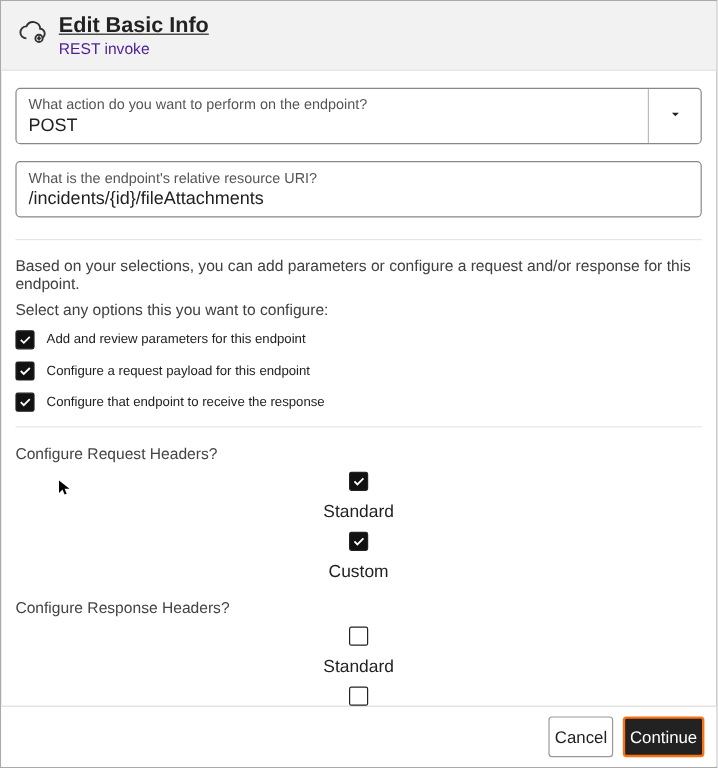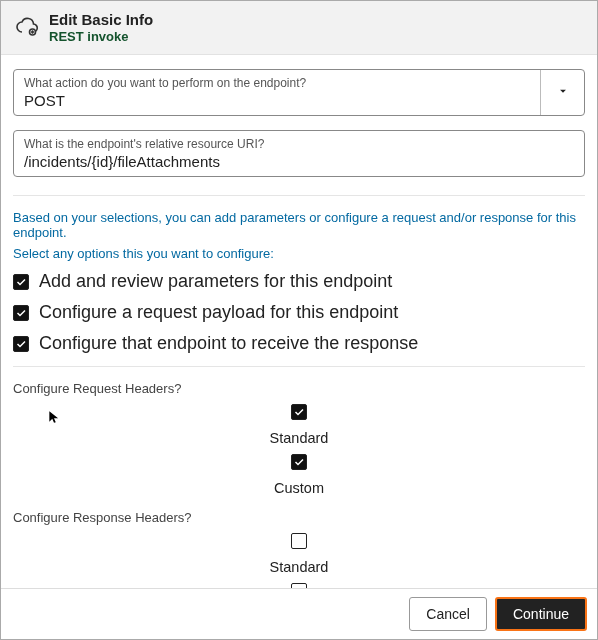--- a/index.html
+++ b/index.html
@@ -1,45 +1,45 @@
 <!DOCTYPE html>
 <html><head>
 <meta charset="utf-8">
 <style>
   * { box-sizing: border-box; margin: 0; padding: 0; }
   html, body { width: 598px; height: 640px; font-family: Arial, Helvetica, sans-serif; background: #fff; }
   .dialog { width: 598px; height: 640px; border: 1px solid #aaa; display: flex; flex-direction: column; }
   .header { background: #f2f2f2; padding: 10px 14px 10px 14px; display: flex; align-items: flex-start; gap: 10px; border-bottom: 1px solid #e2e2e2; }
   .header-icon { width: 24px; height: 24px; margin-top: 4px; flex-shrink: 0; }
-  .header-text h1 { font-size: 15px; font-weight: 700; color: #222; }
-  .header-text .sub { font-size: 13px; color: #14532d; margin-top: 1px; font-weight: bold; }
+  .header-text h1 { font-size: 18px; font-weight: 700; color: #222; text-decoration: underline; }
+  .header-text .sub { font-size: 13px; color: #4c1d95; margin-top: 1px; }
   .body { flex: 1; padding: 14px 12px 10px 12px; overflow-y: auto; font-size: 13px; color: #333; }
   .field-wrap { border: 1px solid #888; border-radius: 4px; padding: 6px 10px 4px 10px; margin-bottom: 14px; }
   .field-label { font-size: 12px; color: #555; margin-bottom: 0px; }
   .field-input { width: 100%; border: none; outline: none; font-size: 15px; color: #222; padding: 2px 0 2px 0; background: transparent; }
   .select-wrap { display: flex; align-items: stretch; padding: 0; }
   .select-main { flex: 1; padding: 6px 10px 4px 10px; }
   .select-caret { width: 44px; border-left: 1px solid #bbb; display: flex; align-items: center; justify-content: center; cursor: pointer; }
   .select-caret svg { width: 14px; height: 14px; }
   .divider { border-top: 1px solid #e5e5e5; margin: 18px 0 14px 0; }
   .divider2 { border-top: 1px solid #e5e5e5; margin: 12px 0 10px 0; }
-  .info-line { font-size: 13px; color: #0369a1; margin-bottom: 6px; }
+  .info-line { font-size: 13px; color: #404040; margin-bottom: 6px; }
   .opt-list { margin-top: 10px; }
   .opt-row { display: flex; align-items: center; gap: 10px; margin: 10px 0; }
-  .opt-label { font-size: 18px; color: #222; }
+  .opt-label { font-size: 11px; color: #222; }
   .chk { width: 16px; height: 16px; border: 1.5px solid #222; border-radius: 2px; display: inline-flex; align-items: center; justify-content: center; cursor: pointer; flex-shrink: 0; }
   .chk.checked { background: #111; }
   .chk.checked svg { width: 12px; height: 12px; }
   .chk svg { display: none; }
   .chk.checked svg { display: block; }
   .sub-label { font-size: 13px; color: #444; margin-top: 14px; margin-bottom: 6px; }
   .small-opt-list .opt-row { margin: 8px 0; flex-direction: column; }
   .small-opt-list .opt-label { font-size: 14.5px; }
   .footer { border-top: 1px solid #ddd; padding: 8px 10px; display: flex; justify-content: flex-end; gap: 8px; background: #fff; }
-  .btn { font-size: 14px; padding: 7px 16px; border-radius: 3px; cursor: pointer; }
+  .btn { font-size: 14px; padding: 7px 4px; border-radius: 3px; cursor: pointer; }
   .btn-secondary { background: #fff; border: 1px solid #999; color: #222; }
   .btn-primary { background: #222; border: 2px solid #f97316; color: #fff; }
   .cursor-img { position: absolute; width: 14px; height: 14px; pointer-events: none; }
 </style>
 </head>
 <body>
 
 <div class="dialog">
   <div class="header">
     <span class="header-icon">

